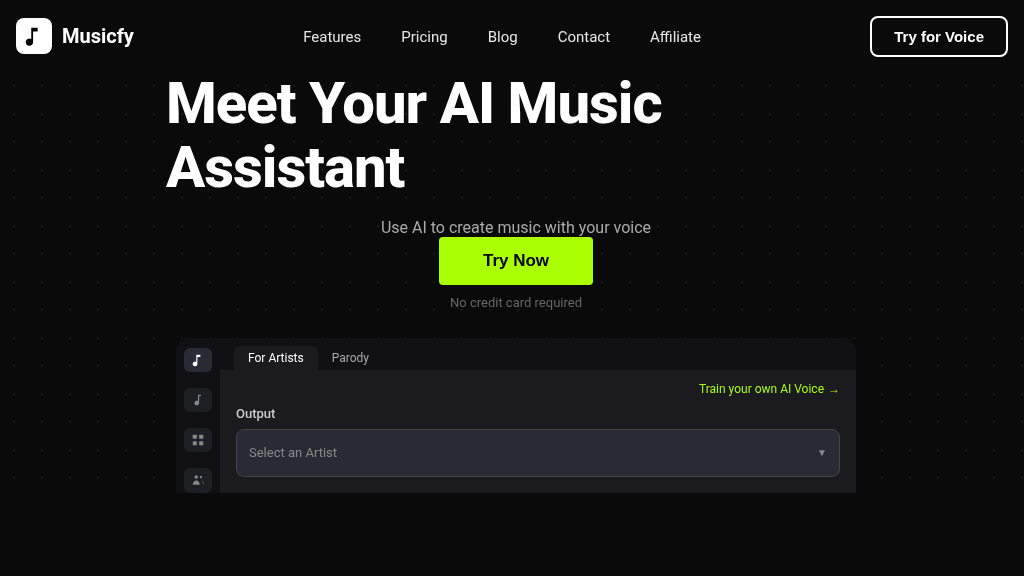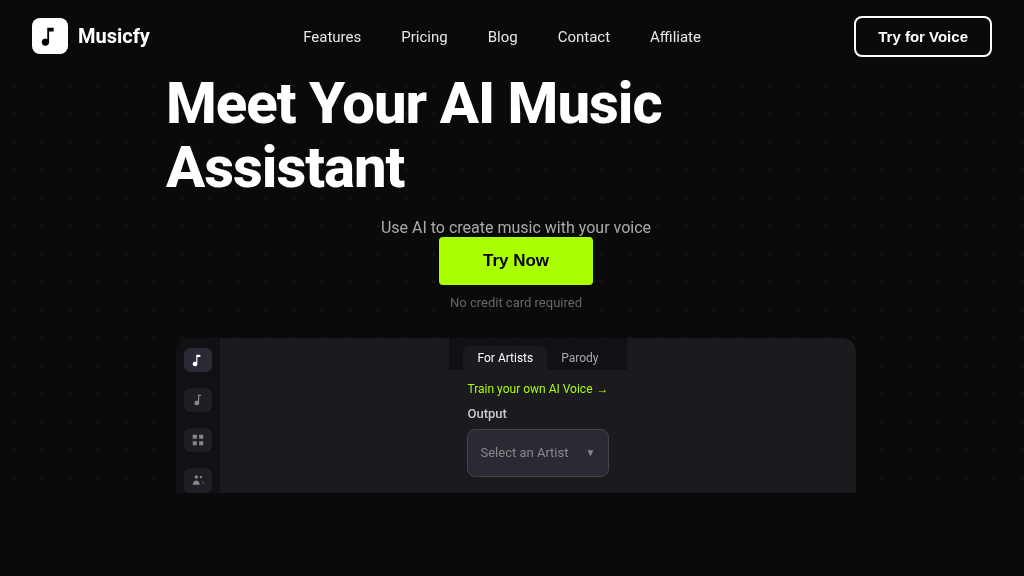--- a/index.html
+++ b/index.html
@@ -15,21 +15,21 @@
       color: #ffffff;
       font-family: -apple-system, BlinkMacSystemFont, 'Segoe UI', Roboto, Helvetica, Arial, sans-serif;
       overflow: hidden;
     }
 
     
     .navbar {
       display: flex;
       align-items: center;
       justify-content: space-between;
-      padding: 0 32px;
+      padding: 0 16px;
       height: 72px;
       background-color: #0a0a0a;
     }
 
     .logo-area {
       display: flex;
       align-items: center;
       gap: 10px;
       cursor: pointer;
     }
@@ -161,21 +161,20 @@
       color: #999;
       font-size: 14px;
     }
 
     
     .preview-main {
       flex: 1;
       display: flex;
       flex-direction: column;
       padding: 0;
-      align-items: center;
     }
 
     .preview-tabs {
       display: flex;
       align-items: center;
       gap: 0;
       padding: 8px 14px 0;
       background: #111115;
     }
 

